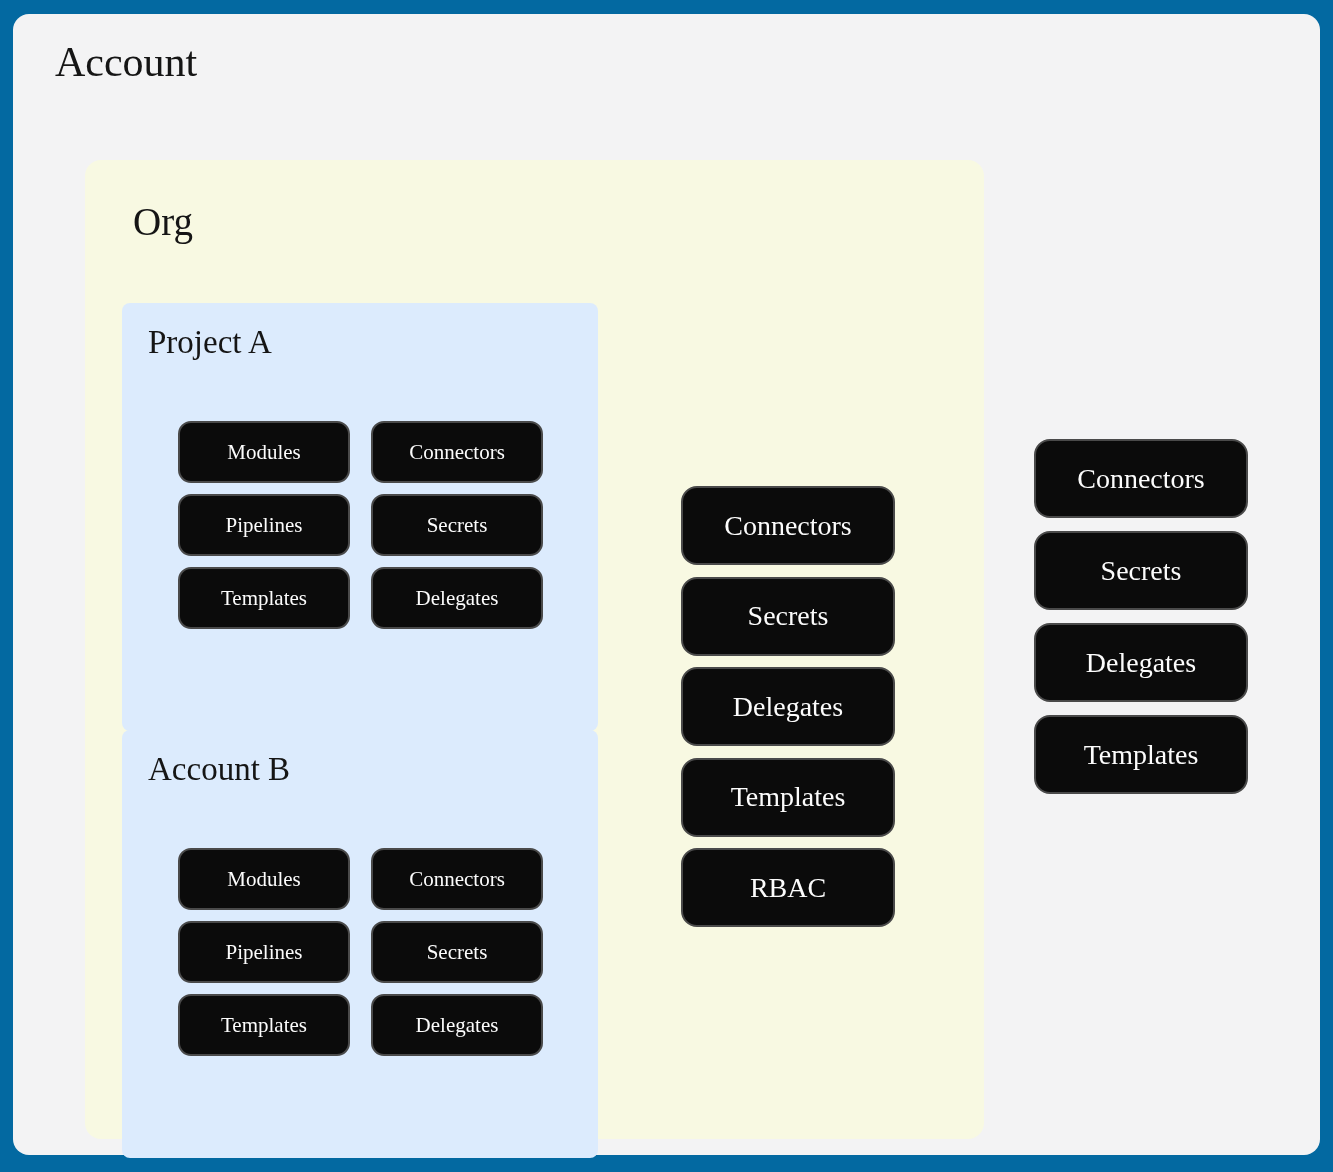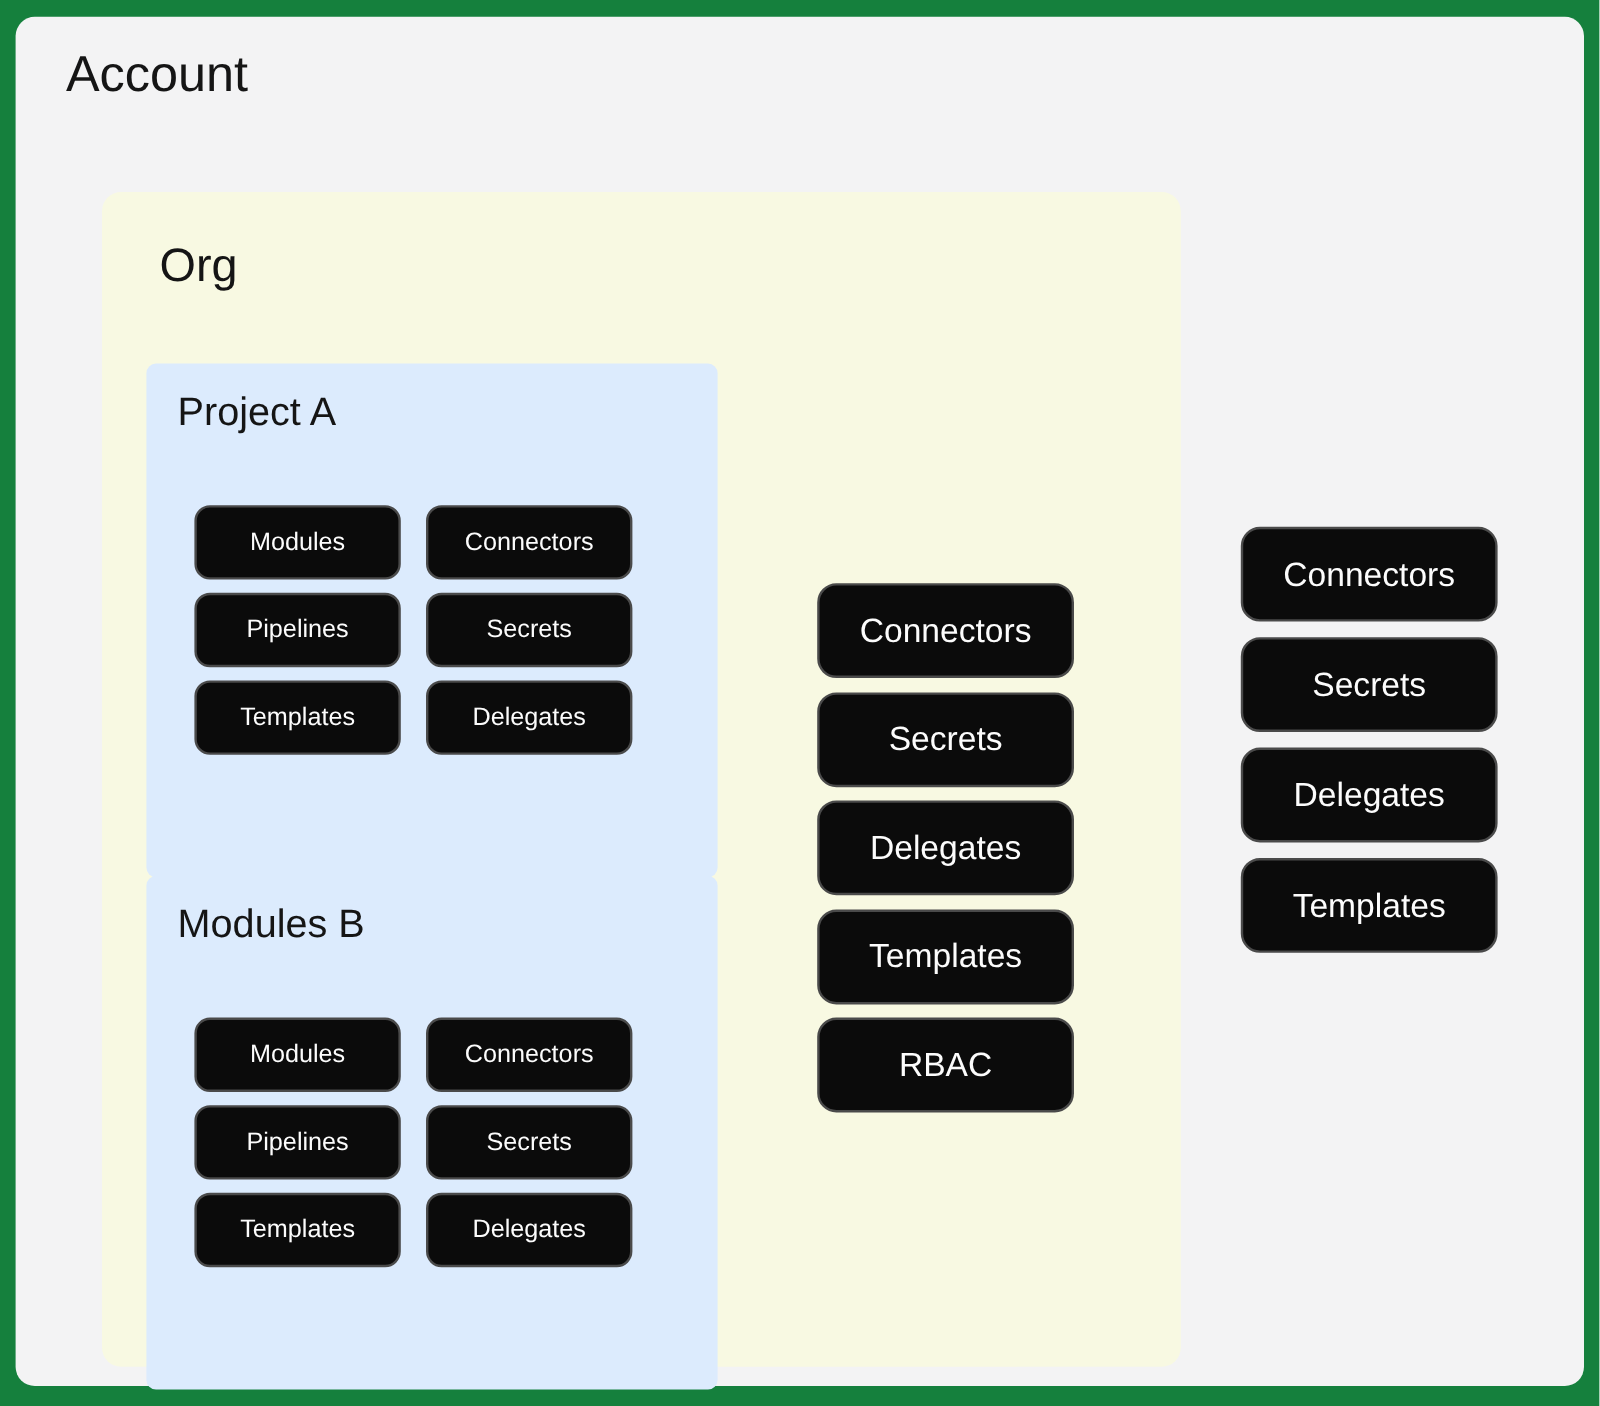--- a/index.html
+++ b/index.html
@@ -5,22 +5,23 @@
   html, body {
     margin: 0;
     padding: 0;
     background: #ffffff;
     font-family: "Liberation Sans", sans-serif;
   }
   .canvas {
     position: relative;
     width: 1333px;
     height: 1172px;
-    background: #15803d;
+    background: #0369a1;
     overflow: hidden;
+    font-family: Liberation Serif, serif;
   }
   .account {
     position: absolute;
     left: 13px;
     top: 14px;
     width: 1307px;
     height: 1141px;
     background: #f3f3f4;
     border-radius: 16px;
   }
@@ -63,21 +64,21 @@
   .project-title {
     position: absolute;
     left: 26px;
     top: 21px;
     font-size: 33px;
     line-height: 1.15;
     color: #151515;
   }
   .pill-grid {
     position: absolute;
-    left: 40px;
+    left: 56px;
     top: 118px;
     display: grid;
     grid-template-columns: 172px 172px;
     column-gap: 21px;
     row-gap: 11px;
   }
   .pill {
     box-sizing: border-box;
     background: #0b0b0b;
     border: 2.5px solid #4a4a4a;
@@ -131,21 +132,21 @@
           <div class="pill">Modules</div>
           <div class="pill">Connectors</div>
           <div class="pill">Pipelines</div>
           <div class="pill">Secrets</div>
           <div class="pill">Templates</div>
           <div class="pill">Delegates</div>
         </div>
       </div>
 
       <div class="project project-b">
-        <div class="project-title">Modules B</div>
+        <div class="project-title">Account B</div>
         <div class="pill-grid">
           <div class="pill">Modules</div>
           <div class="pill">Connectors</div>
           <div class="pill">Pipelines</div>
           <div class="pill">Secrets</div>
           <div class="pill">Templates</div>
           <div class="pill">Delegates</div>
         </div>
       </div>
 

